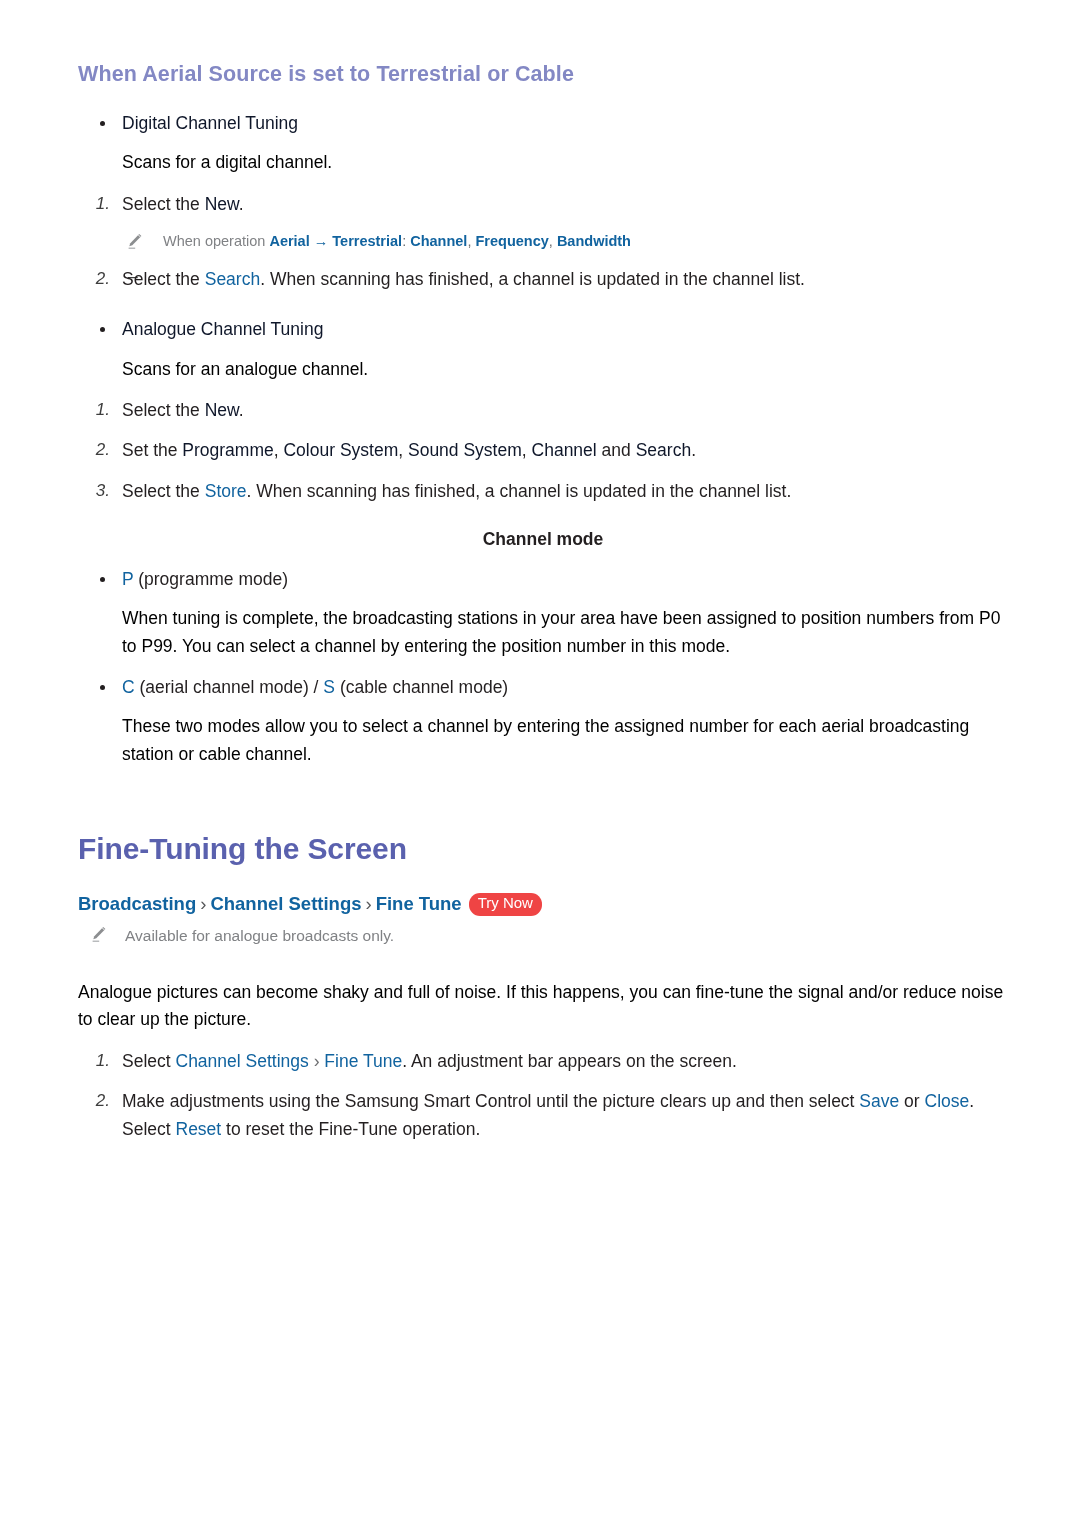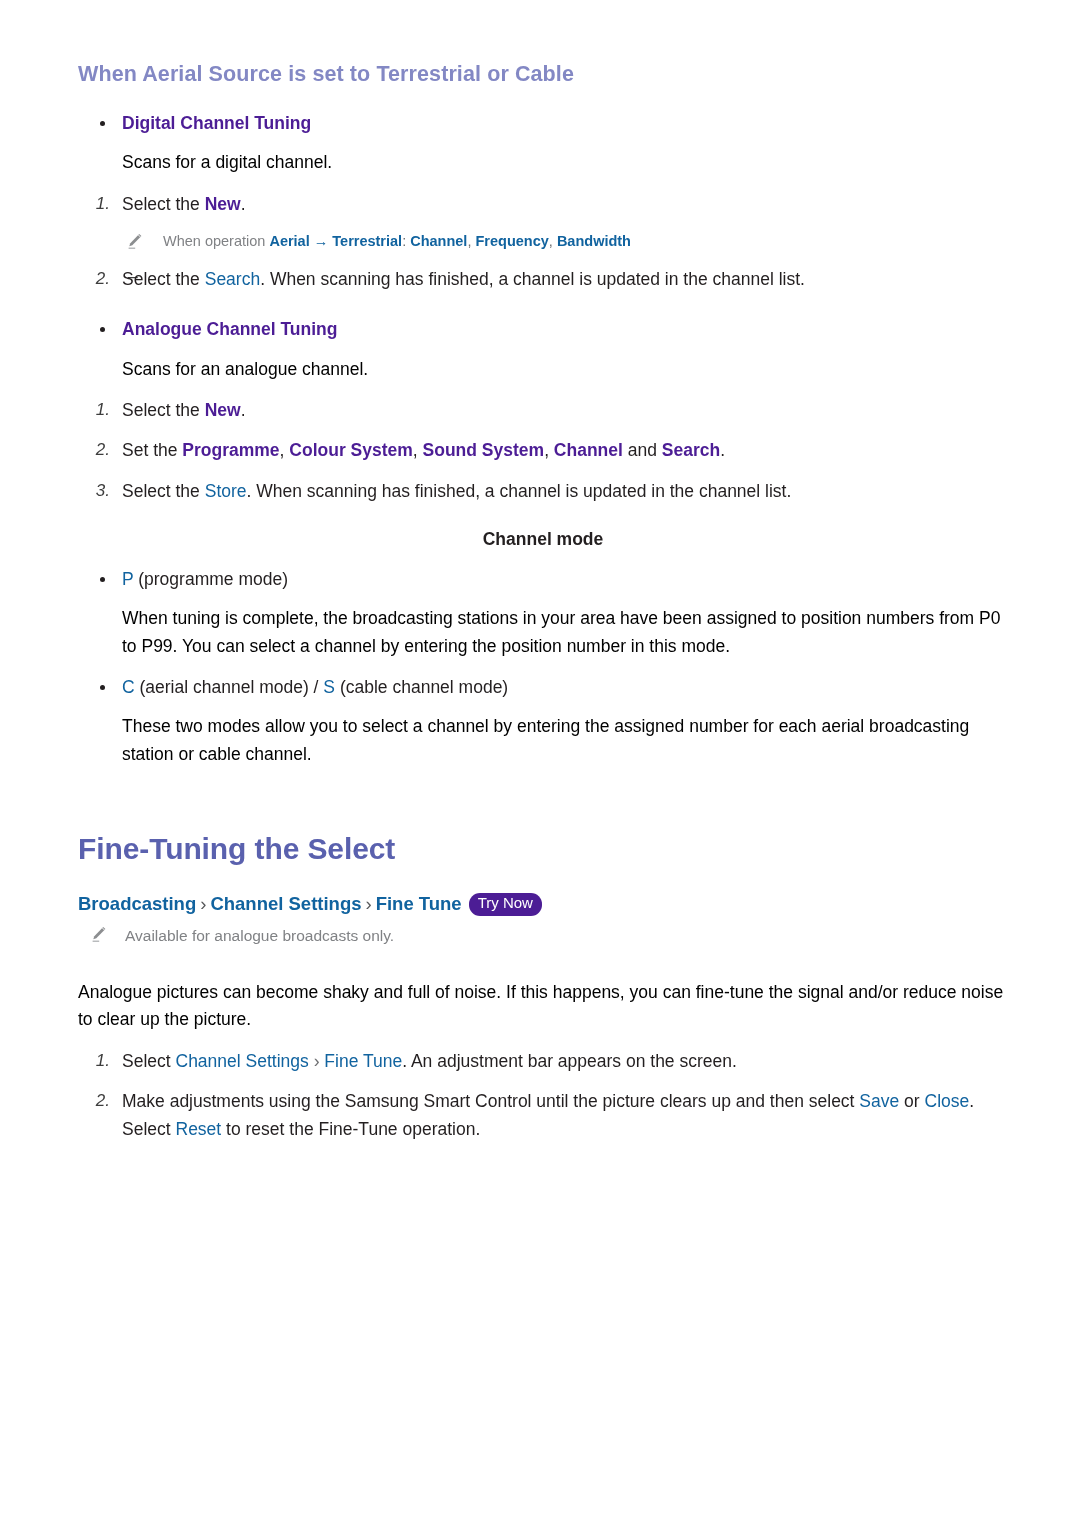--- a/index.html
+++ b/index.html
@@ -60,21 +60,21 @@
   .para {
     font-size: 17.5px;
     line-height: 1.58;
     color: #000000;
     margin: 0 0 14px 0;
   }
   .para.indent {
     margin-left: 44px;
     width: 886px;
   }
-  .kw { color: #4c1d95; font-weight: bold; }
+  .kw { color: #0f172a; font-weight: normal; }
   .kw-plain { color: #11639f; }
   .gray { color: #6d6e71; }
 
   
   .bullet-row {
     position: relative;
     padding-left: 44px;
     font-size: 17.5px;
     line-height: 1.5;
     margin: 0 0 13px 0;
@@ -154,21 +154,21 @@
     line-height: 1.45;
     white-space: nowrap;
   }
   .breadcrumb .sep {
     color: #58595b;
     font-weight: normal;
     padding: 0 4px;
   }
   .try-now {
     display: inline-block;
-    background: #4c1d95;
+    background: #ef4444;
     color: #ffffff;
     font-size: 15px;
     font-weight: normal;
     border-radius: 11px;
     padding: 1px 9px 3px 9px;
     margin-left: 7px;
     vertical-align: 2px;
     line-height: 1.25;
   }
 
@@ -253,21 +253,21 @@
 
     <div class="bullet-row">
       <span class="dot"></span>
       <span><span class="kw-plain">C</span><span> (aerial channel mode) / </span><span class="kw-plain">S</span><span> (cable channel mode)</span></span>
     </div>
 
     <div class="para indent">These two modes allow you to select a channel by entering the assigned number for each aerial broadcasting station or cable channel.</div>
 
     <div class="gap-lg"></div>
 
-    <div class="h1">Fine-Tuning the Select</div>
+    <div class="h1">Fine-Tuning the Screen</div>
 
     <div class="breadcrumb">
       <span>Broadcasting</span><span class="sep">›</span><span>Channel Settings</span><span class="sep">›</span><span>Fine Tune</span><span class="try-now">Try Now</span>
     </div>
 
     <div class="note-row tight">
       <span class="pencil">
         <svg width="18" height="18" viewBox="0 0 18 18" aria-hidden="true">
           <path d="M13.2 1.9 L15.4 4.1 L6.3 13.2 L3.3 14.2 L4.3 11.2 Z" fill="#8c8e90"></path>
           <path d="M12.3 2.9 L14.4 5.0" stroke="#ffffff" stroke-width="0.9" fill="none"></path>

